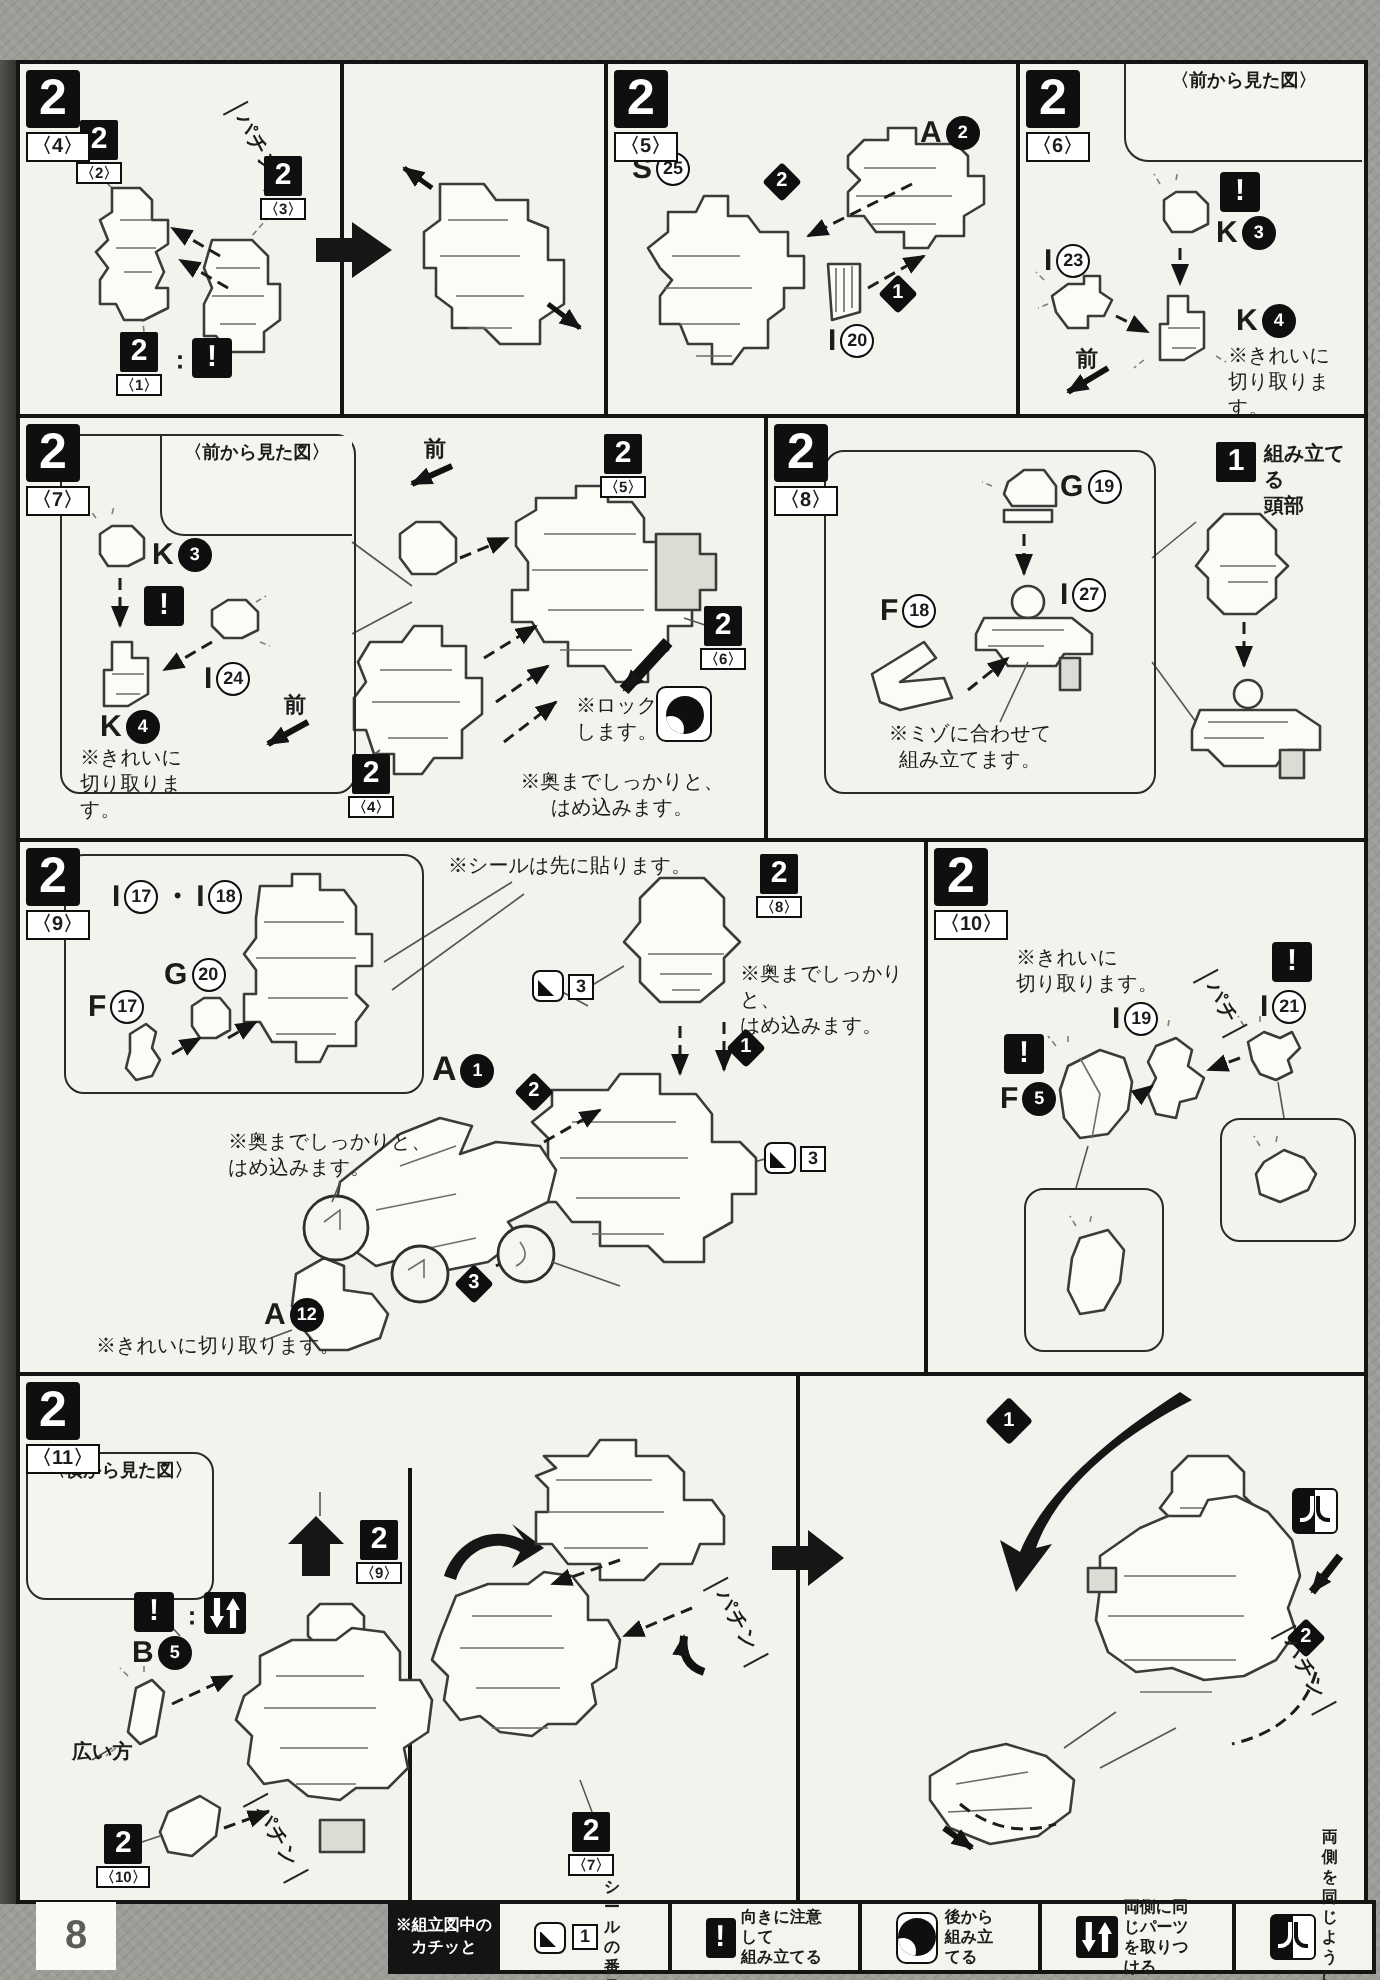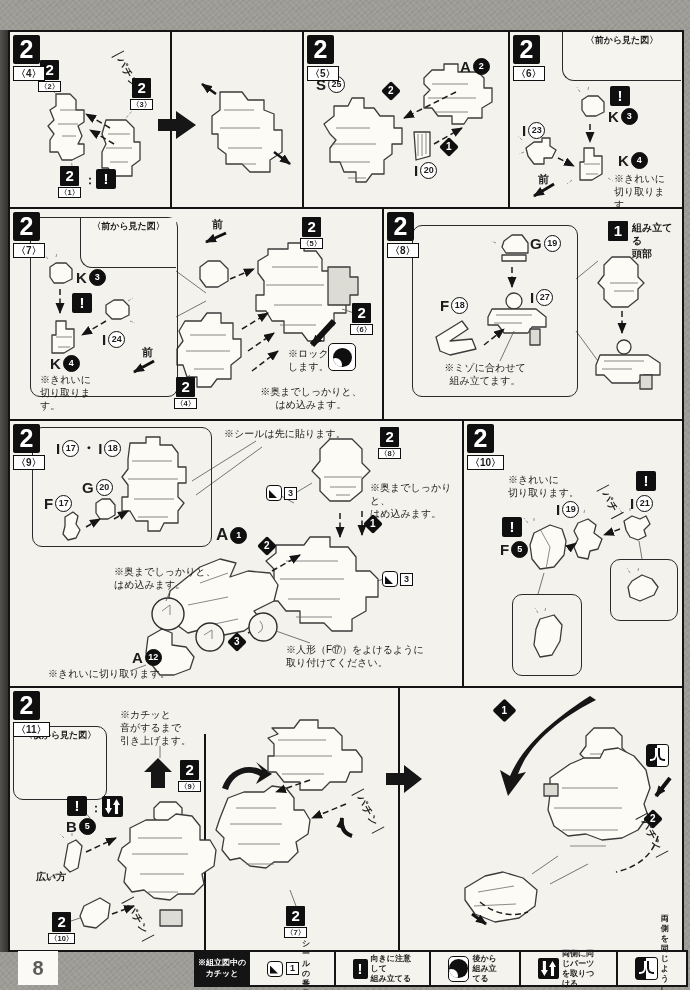--- a/index.html
+++ b/index.html
@@ -397,22 +397,20 @@
         </div>
       <div class="note" style="left:104px;top:144px;width:104px">※奥までしっかりと、
 はめ込みます。</div>
       <div class="sealmark" style="left:372px;top:150px">
         <span class="ic-seal"></span>
         <span class="numbox">3</span>
       </div>
       <div class="dia" style="left:220px;top:214px">
           <span>3</span>
         </div>
-      <div class="note" style="left:276px;top:222px">※人形（F⑰）をよけるように
-取り付けてください。</div>
       <div class="pl" style="left:122px;top:228px">
         <span>A</span>
         <span class="cn neg">12</span>
       </div>
       <div class="note" style="left:38px;top:246px">※きれいに切り取ります。</div>
     </div>
 
     <div class="panel" style="left:456px;top:391px;width:218px;height:265px">
       <div class="rbox" style="left:48px;top:173px;width:68px;height:80px"></div>
       <div class="rbox" style="left:146px;top:138px;width:66px;height:60px"></div>
@@ -498,23 +496,20 @@
         <path class="dash" d="M648,148 q-8,28 -42,36"></path>
         <path class="pp" d="M455,200 l20,-12 18,-4 20,6 14,12 -2,16 -16,12 -24,4 -20,-8 -10,-14 z"></path>
         <path class="pin" d="M468,204 l36,-6 M464,218 l42,-2"></path>
         <line class="sar" x1="462" y1="226" x2="476" y2="236" stroke-width="3" marker-end="url(#ah)"></line>
         <path class="dash" d="M470,214 q22,18 48,10"></path>
       </svg>
       <div class="stepbox" style="left:3px;top:3px">
         <div class="stepnum">2</div>
         <div class="stepsub">〈11〉</div>
       </div>
-      <div class="note" style="left:110px;top:20px">※カチッと
-音がするまで
-引き上げます。</div>
       <div class="minibadge" style="left:168px;top:72px">
         <div class="mb-n">2</div>
         <div class="mb-s">〈9〉</div>
       </div>
       <div class="warn" style="left:57px;top:108px">!</div>
       <div class="plain" style="left:80px;top:112px;font-size:12px">：</div>
       <div class="ic-both" style="position:absolute;left:92px;top:108px;z-index:5"></div>
       <div class="pl" style="left:56px;top:130px">
         <span>B</span>
         <span class="cn neg">5</span>

